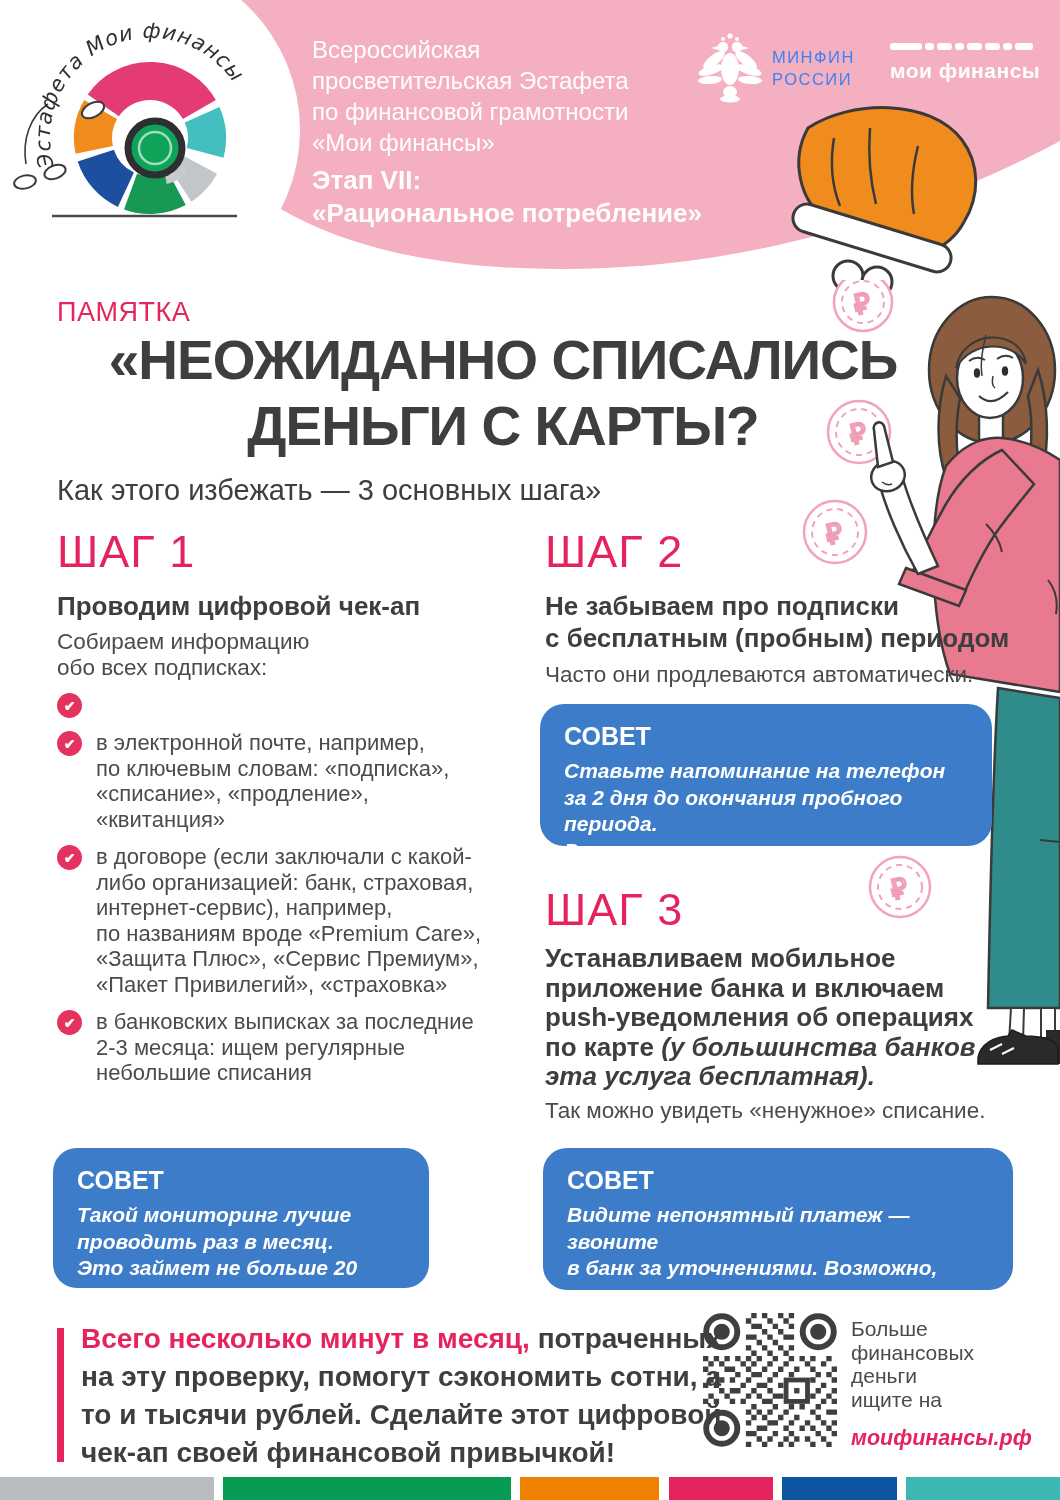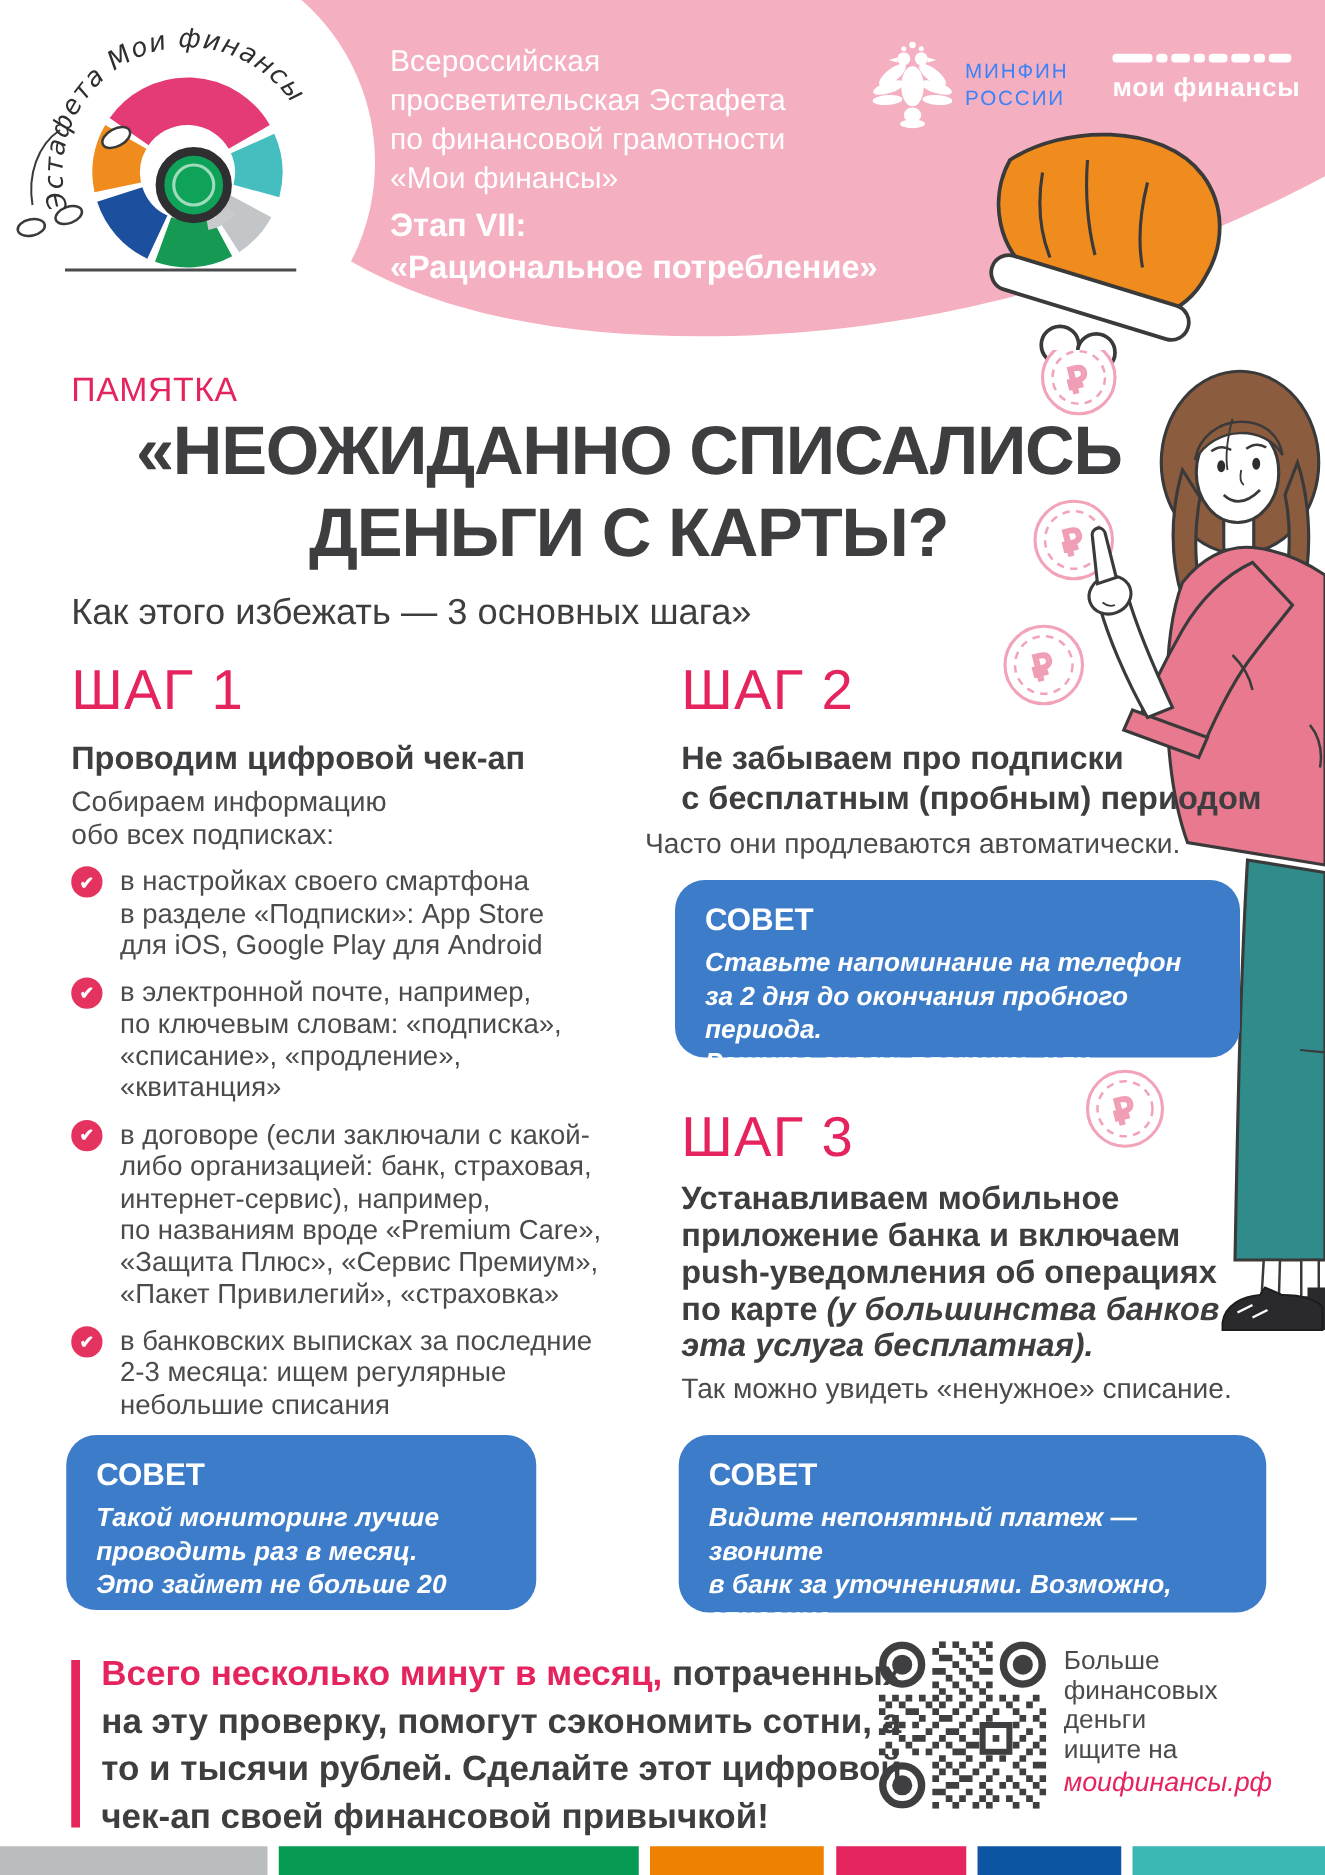--- a/index.html
+++ b/index.html
@@ -37,21 +37,21 @@
   .tip-title{font-size:25px;font-weight:700;margin-bottom:7px;}
   .tip-text{font-size:21px;font-weight:700;font-style:italic;line-height:26.5px;}
 
   .heading3-italic{font-style:italic;}
 
   
   .accent-bar{left:57px;top:1328px;width:7px;height:134px;background:#E5245E;}
   .footer-text{left:81px;top:1320px;width:655px;font-size:28px;line-height:38px;font-weight:700;color:#3E3D40;}
   .footer-highlight{color:#E5245E;}
   .qr-caption{left:851px;top:1317px;font-size:21px;line-height:23.5px;color:#4B4B4E;}
-  .site{color:#E5245E;font-weight:400;font-style:italic;font-size:21.5px;margin-top:4px;}
+  .site{color:#E5245E;font-weight:700;font-style:italic;font-size:21.5px;margin-top:16px;}
 
   
   .stripe{left:0;bottom:0;width:1060px;height:23px;}
   .seg{position:absolute;top:0;height:23px;}
 </style>
 </head>
 <body>
 
 <div class="page">
 
@@ -217,23 +217,20 @@
   <div class="abs subtitle">Как этого избежать — 3 основных шага»</div>
 
   <div class="abs step-label" style="left:57px;top:526px">ШАГ 1</div>
   <div class="abs step-heading" style="left:57px;top:590px">Проводим цифровой чек-ап</div>
   <div class="abs step-lead pre" style="left:57px;top:629px">Собираем информацию
 обо всех подписках:</div>
 
   <div class="abs bullets">
     <div class="bullet">
       <span class="check">✔</span>
-      <span class="bullet-text pre">в настройках своего смартфона
-в разделе «Подписки»: App Store
-для iOS, Google Play для Android</span>
     </div>
     <div class="bullet">
       <span class="check">✔</span>
       <span class="bullet-text pre">в электронной почте, например,
 по ключевым словам: «подписка»,
 «списание», «продление»,
 «квитанция»</span>
     </div>
     <div class="bullet">
       <span class="check">✔</span>
@@ -255,21 +252,21 @@
   <div class="abs tip" style="left:53px;top:1148px;width:376px;height:140px">
     <div class="tip-title">СОВЕТ</div>
     <div class="tip-text pre">Такой мониторинг лучше
 проводить раз в месяц.
 Это займет не больше 20 минут.</div>
   </div>
 
   <div class="abs step-label" style="left:545px;top:526px">ШАГ 2</div>
   <div class="abs step-heading pre" style="left:545px;top:590px">Не забываем про подписки
 с бесплатным (пробным) периодом</div>
-  <div class="abs step-lead" style="left:516px;top:662px">Часто они продлеваются автоматически.</div>
+  <div class="abs step-lead" style="left:545px;top:662px">Часто они продлеваются автоматически.</div>
 
   <div class="abs tip" style="left:540px;top:704px;width:452px;height:142px">
     <div class="tip-title">СОВЕТ</div>
     <div class="tip-text pre">Ставьте напоминание на телефон
 за 2 дня до окончания пробного периода.
 Решите сразу: платить или отменить.</div>
   </div>
 
   <div class="abs step-label" style="left:545px;top:884px">ШАГ 3</div>
   <div class="abs step-heading" style="left:545px;top:944px;width:455px;line-height:29.5px">

